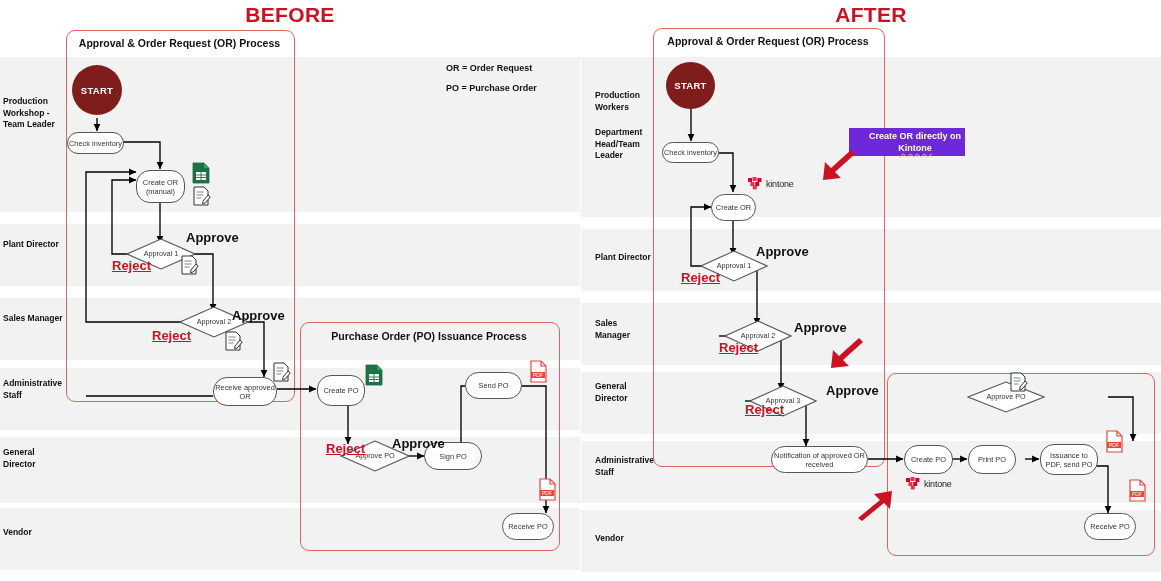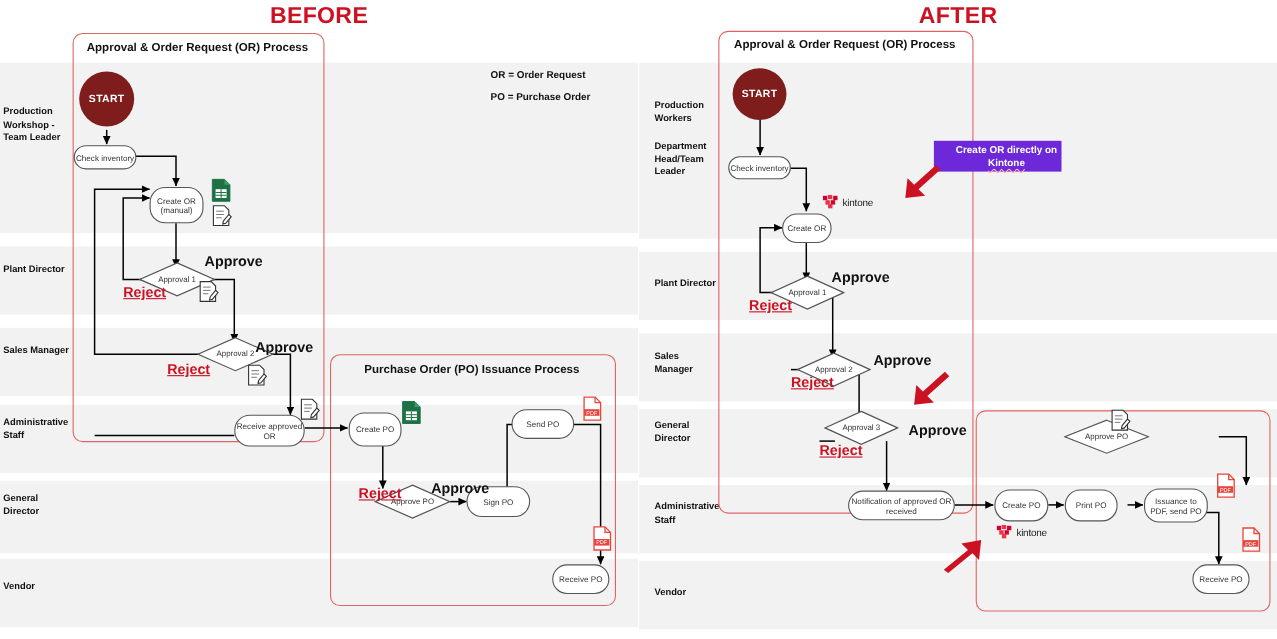--- a/index.html
+++ b/index.html
@@ -300,21 +300,21 @@
         <polygon points="34,1 67,16 34,31 1,16" fill="#fff" stroke="#555" stroke-width="1.1"></polygon>
       </svg>
     <div class="dlabel">Approval 1</div>
   </div>
   <div class="diamond" style="left:143px;top:320px;width:68px;height:32px;">
     <svg width="68" height="32">
         <polygon points="34,1 67,16 34,31 1,16" fill="#fff" stroke="#555" stroke-width="1.1"></polygon>
       </svg>
     <div class="dlabel">Approval 2</div>
   </div>
-  <div class="diamond" style="left:168px;top:373px;width:68px;height:32px;">
+  <div class="diamond" style="left:168px;top:385px;width:68px;height:32px;">
     <svg width="68" height="32">
         <polygon points="34,1 67,16 34,31 1,16" fill="#fff" stroke="#555" stroke-width="1.1"></polygon>
       </svg>
     <div class="dlabel">Approval 3</div>
   </div>
   <div class="diamond" style="left:386px;top:381px;width:78px;height:32px;">
     <svg width="78" height="32">
         <polygon points="39,1 77,16 39,31 1,16" fill="#fff" stroke="#555" stroke-width="1.1"></polygon>
       </svg>
     <div class="dlabel">Approve PO</div>

